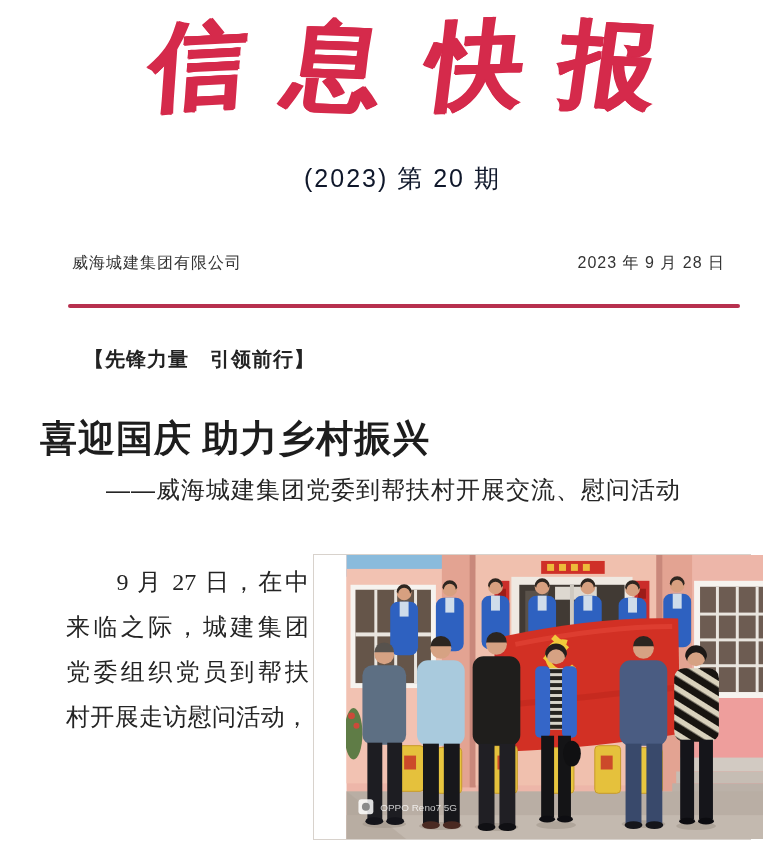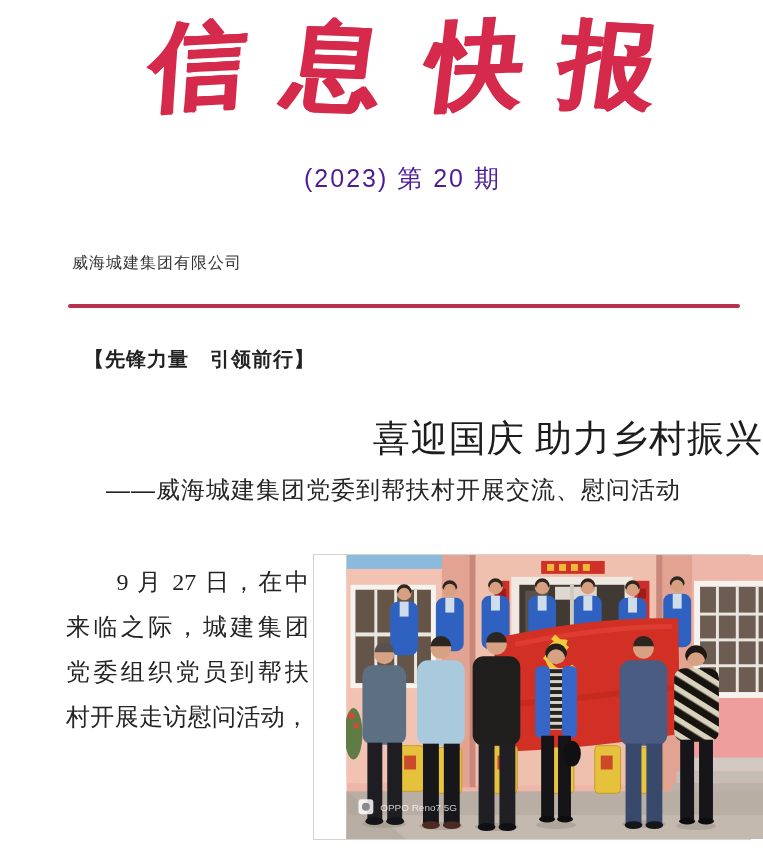--- a/index.html
+++ b/index.html
@@ -14,36 +14,36 @@
     font-size:96px;line-height:120px;font-weight:bold;color:#d52a4b;
     white-space:nowrap;
   }
   .mc{display:inline-block;text-shadow:1.5px 0 currentColor,0 1px currentColor,-1px 0 currentColor;}
   .mc0{transform:rotate(-3deg) skewX(-7deg);margin-right:40px;}
   .mc1{transform:rotate(2deg) skewX(-6deg);margin-right:46px;}
   .mc2{transform:rotate(-2deg) skewX(-9deg);margin-right:36px;}
   .mc3{transform:rotate(3deg) skewX(-5deg);}
   .issue{
     margin-top:36px;padding-left:42px;text-align:center;
-    font-size:25px;line-height:32px;color:#4c1d95;letter-spacing:2px;
+    font-size:25px;line-height:32px;color:#0f172a;letter-spacing:2px;
   }
   .meta-row{
     margin:54px 38px 0 72px;display:flex;justify-content:space-between;align-items:baseline;
     font-size:16px;line-height:30px;color:#333;letter-spacing:1px;
   }
   .rule{margin:26px 23px 0 68px;height:4px;background:#b7304e;border-radius:2px;}
   
   .section-label{
     margin:34px 4px 0 84px;font-size:20px;line-height:34px;font-weight:bold;color:#222;
     letter-spacing:1px;
   }
   .art-title{
-    margin:40px 0 0 0;padding-left:52px;text-align:right;
+    margin:40px 0 0 0;padding-left:40px;text-align:left;
     font-family:"Liberation Serif","DejaVu Serif",serif;
-    font-size:37px;line-height:46px;font-weight:normal;color:#1d1d1d;letter-spacing:1px;
+    font-size:37px;line-height:46px;font-weight:bold;color:#1d1d1d;letter-spacing:1px;
   }
   .art-subtitle{
     margin-top:12px;padding-left:24px;text-align:center;
     font-family:Liberation Sans, sans-serif;
     font-size:24px;line-height:32px;color:#252525;letter-spacing:1px;
   }
   .content-row{margin:48px 12px 0 66px;display:flex;align-items:flex-start;}
   .body-col{
     width:256px;padding:6px 4px 0 0;box-sizing:border-box;
     font-family:"Liberation Serif","DejaVu Serif",serif;
@@ -59,20 +59,21 @@
 
 <div class="page">
 
   <header>
     <div class="mast-title">
       <span class="mc mc0">信</span><span class="mc mc1">息</span><span class="mc mc2">快</span><span class="mc mc3">报</span>
     </div>
     <div class="issue">(2023) 第 20 期</div>
     <div class="meta-row">
       <span>威海城建集团有限公司</span>
+      <span>2023 年 9 月 28 日</span>
     </div>
     <div class="rule"></div>
   </header>
 
   <main>
     <div class="section-label">【先锋力量　引领前行】</div>
     <h1 class="art-title">喜迎国庆 助力乡村振兴</h1>
     <div class="art-subtitle">——威海城建集团党委到帮扶村开展交流、慰问活动</div>
 
     <div class="content-row">

